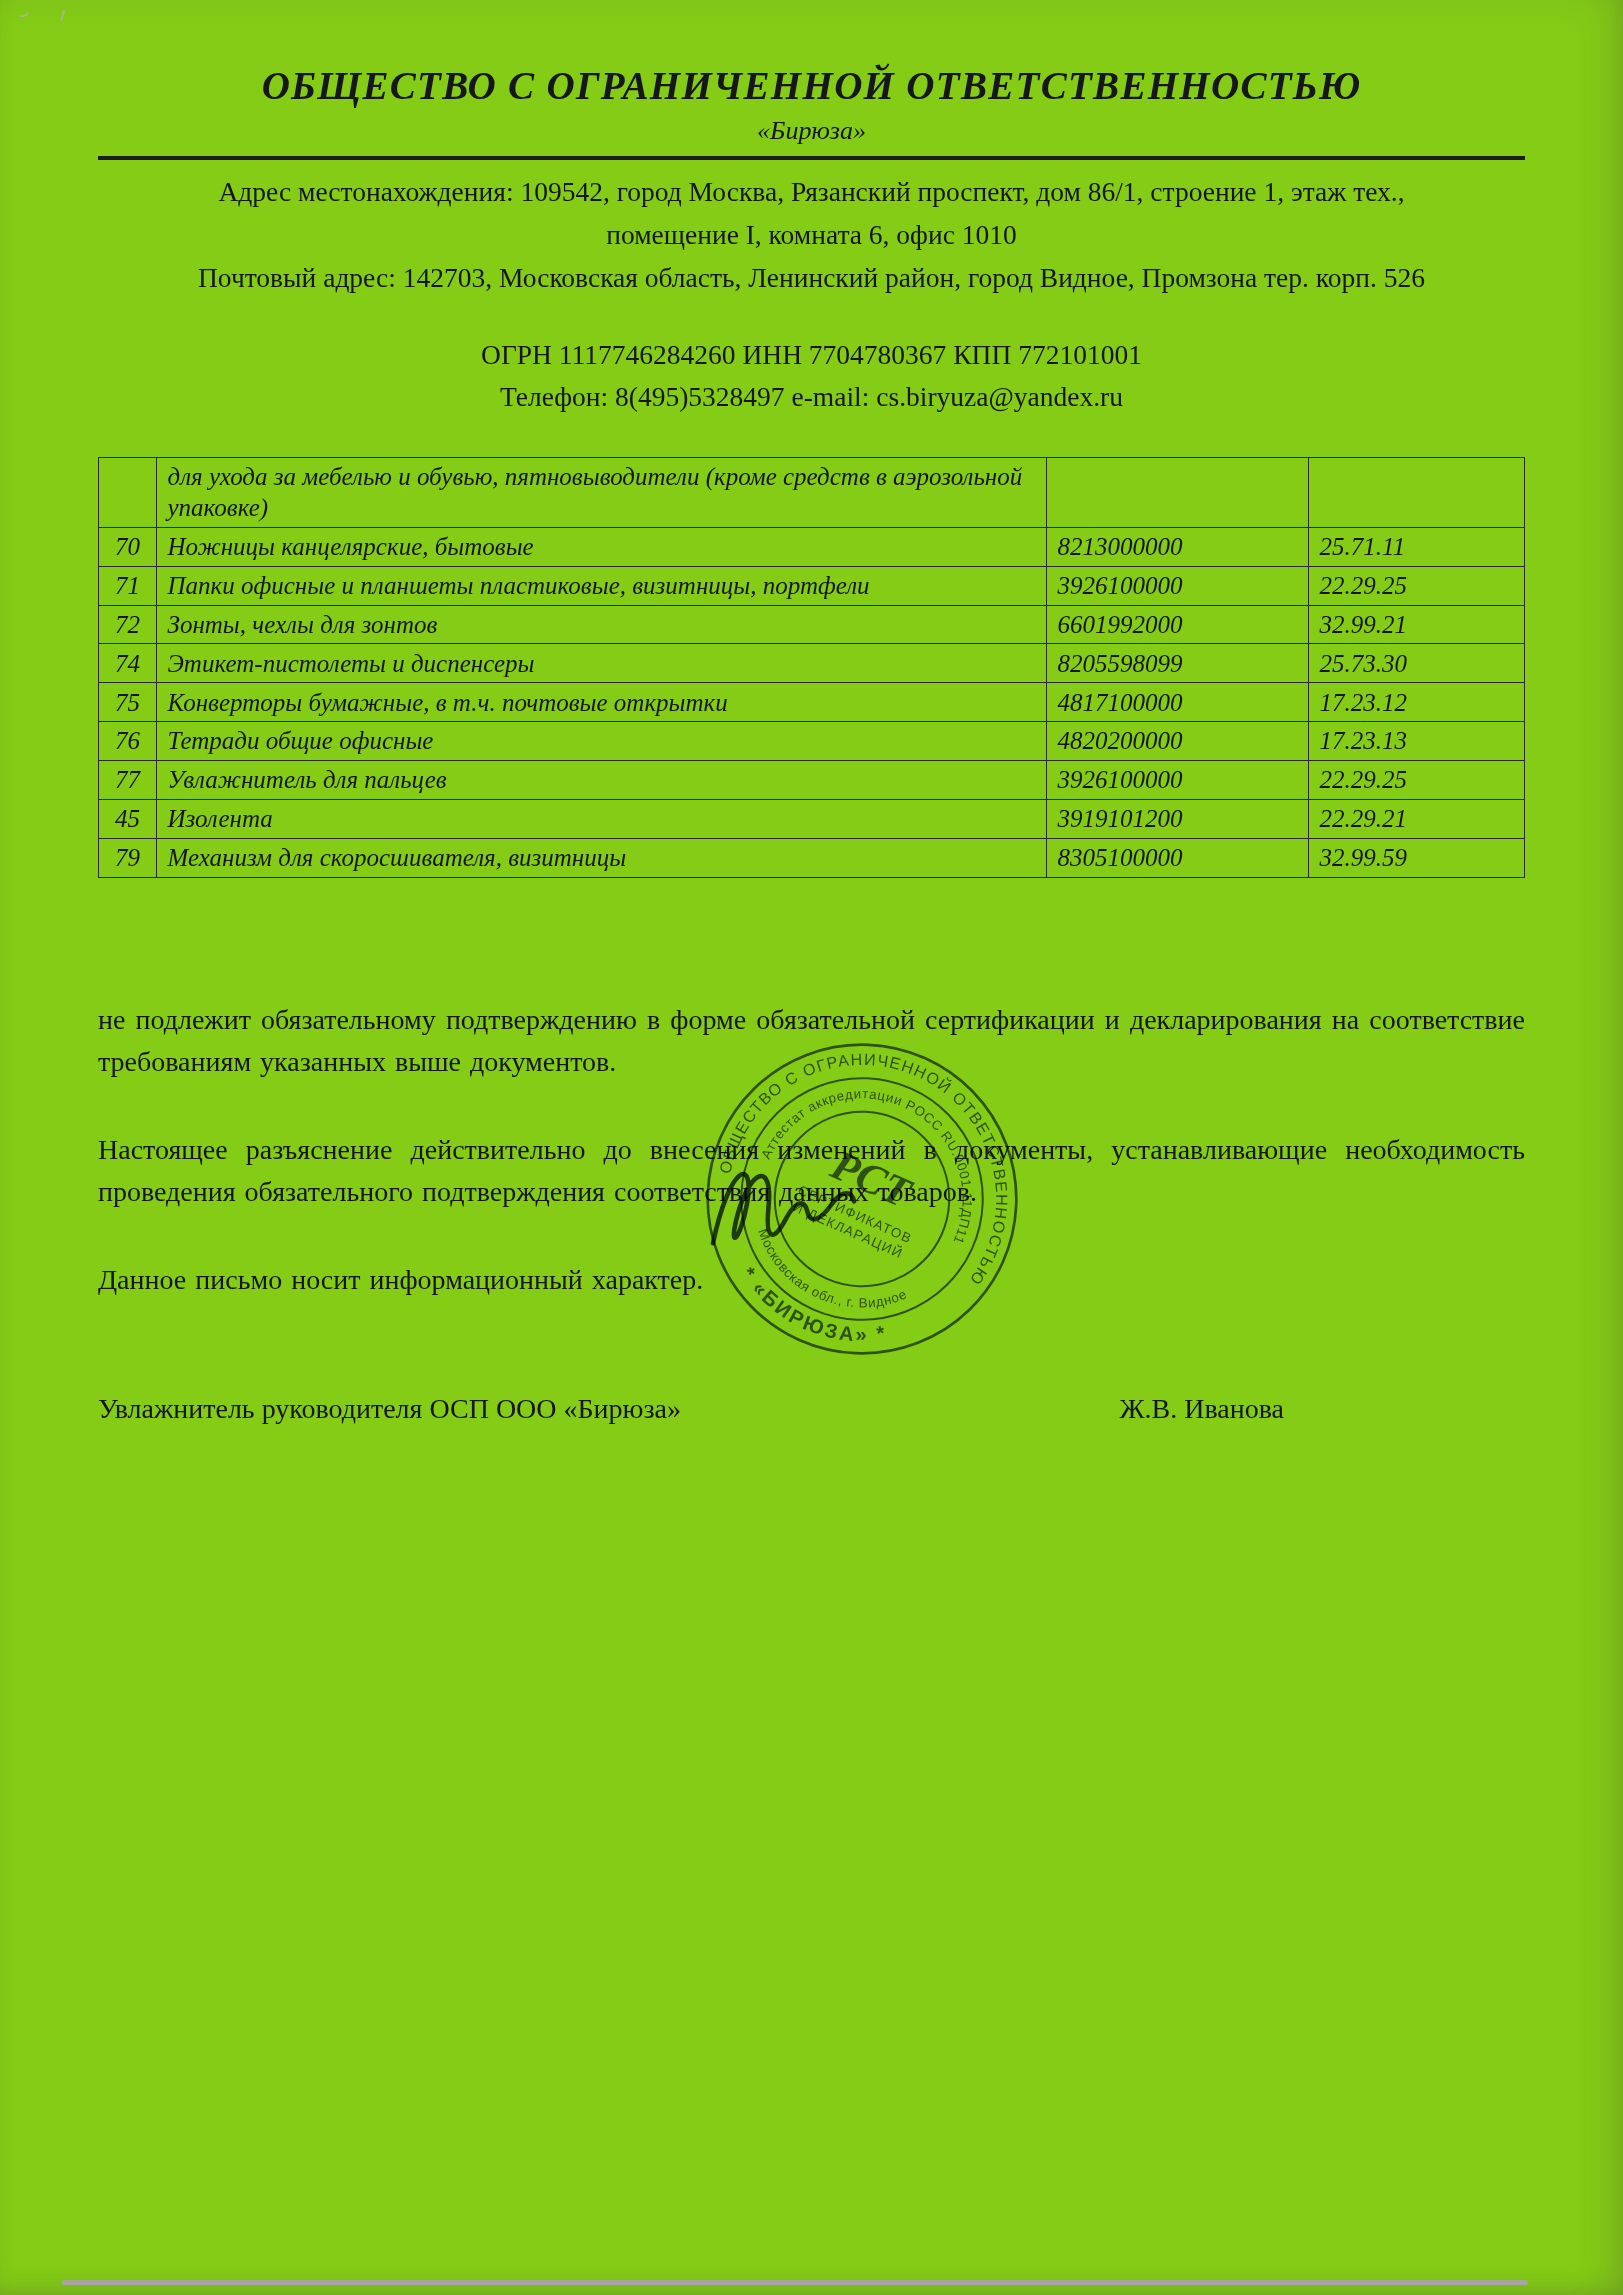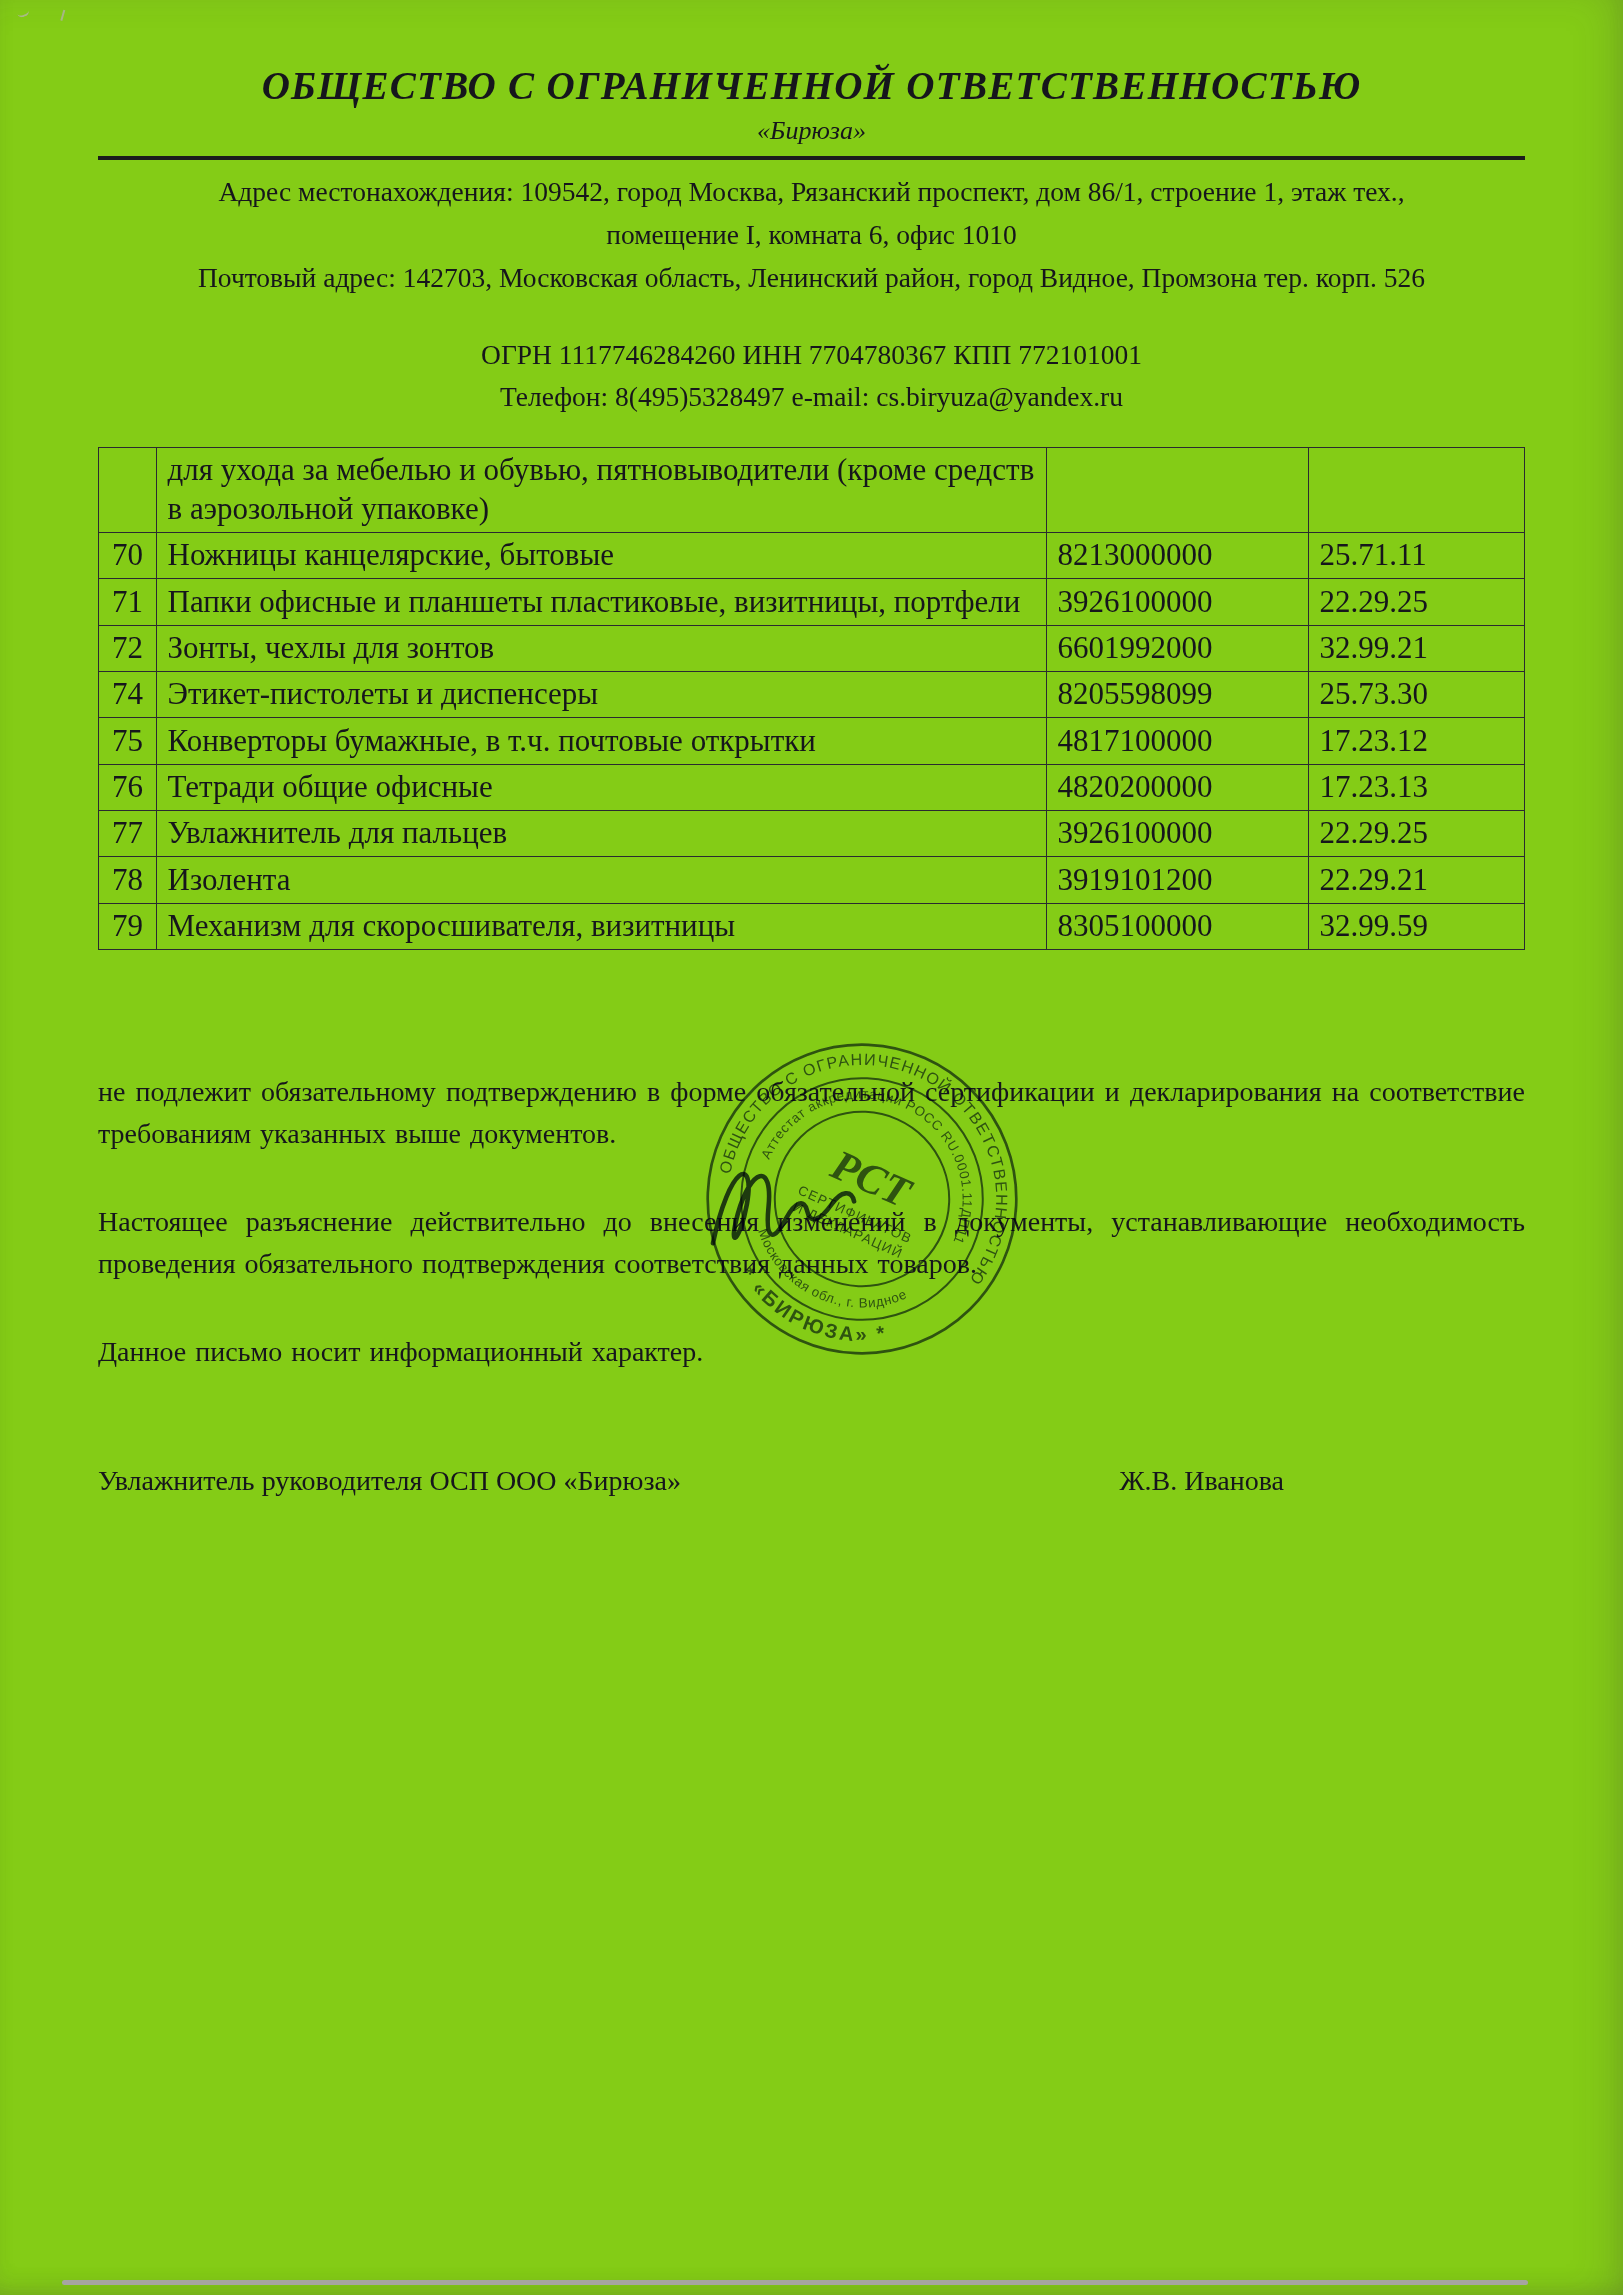--- a/index.html
+++ b/index.html
@@ -13,21 +13,21 @@
   }
   .content { padding:63px 98px 0 98px; }
 
   .doc-title { font-size:39px; font-weight:bold; font-style:italic; text-align:center; letter-spacing:1.3px; }
   .doc-subtitle { font-size:26px; font-weight:normal; font-style:italic; text-align:center; margin-top:7.9px; }
   .rule { height:3.3px; background:#1c1c1c; margin-top:10.5px; }
 
   .address { margin-top:11.8px; text-align:center; font-size:27.5px; line-height:1.55; }
   .requisites { margin-top:35px; text-align:center; font-size:27.5px; line-height:1.5; }
 
-  .goods-table { width:100%; border-collapse:collapse; margin-top:30px; font-size:31px; }
+  .goods-table { width:100%; border-collapse:collapse; margin-top:40px; font-size:25px;font-style:italic; }
   .goods-table td { border:1.6px solid #2a2a30; padding:3.3px 10.5px; line-height:1.25; vertical-align:top; }
   .col-num  { width:58px; }
   .col-code { width:262px; }
   .col-okpd { width:216px; }
   .c-num { text-align:center; padding-left:3.9px; padding-right:3.9px; }
 
   .paragraphs { margin-top:121px; font-size:28px; line-height:1.5; text-align:justify; word-spacing:2px; }
   .para + .para { margin-top:46px; }
 
   .signature-row { display:flex; align-items:flex-start; margin-top:92px; font-size:28px; }
@@ -134,21 +134,21 @@
   </tr>
 
   <tr>
     <td class="c-num">77</td>
     <td class="c-name">Увлажнитель для пальцев</td>
     <td class="c-code">3926100000</td>
     <td class="c-okpd">22.29.25</td>
   </tr>
 
   <tr>
-    <td class="c-num">78</td>
+    <td class="c-num">45</td>
     <td class="c-name">Изолента</td>
     <td class="c-code">3919101200</td>
     <td class="c-okpd">22.29.21</td>
   </tr>
 
   <tr>
     <td class="c-num">79</td>
     <td class="c-name">Механизм для скоросшивателя, визитницы</td>
     <td class="c-code">8305100000</td>
     <td class="c-okpd">32.99.59</td>

